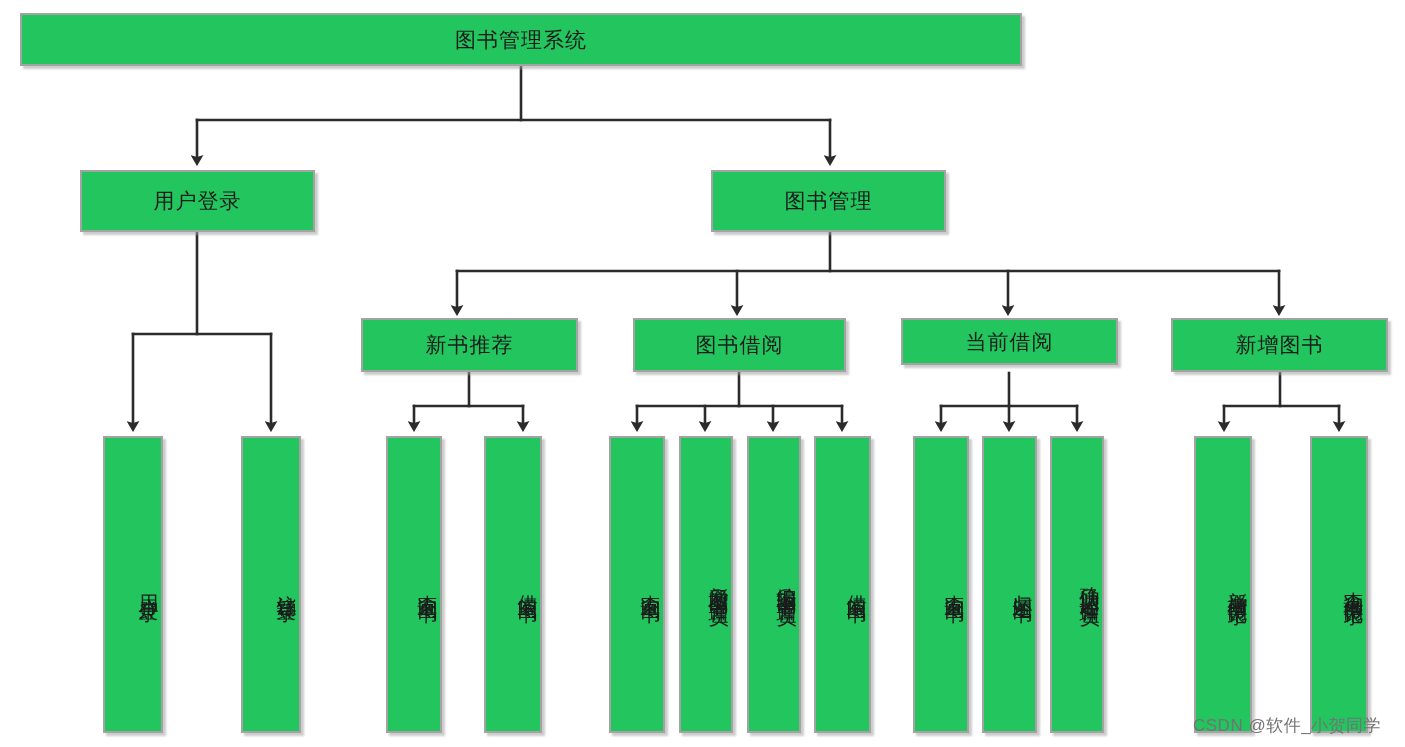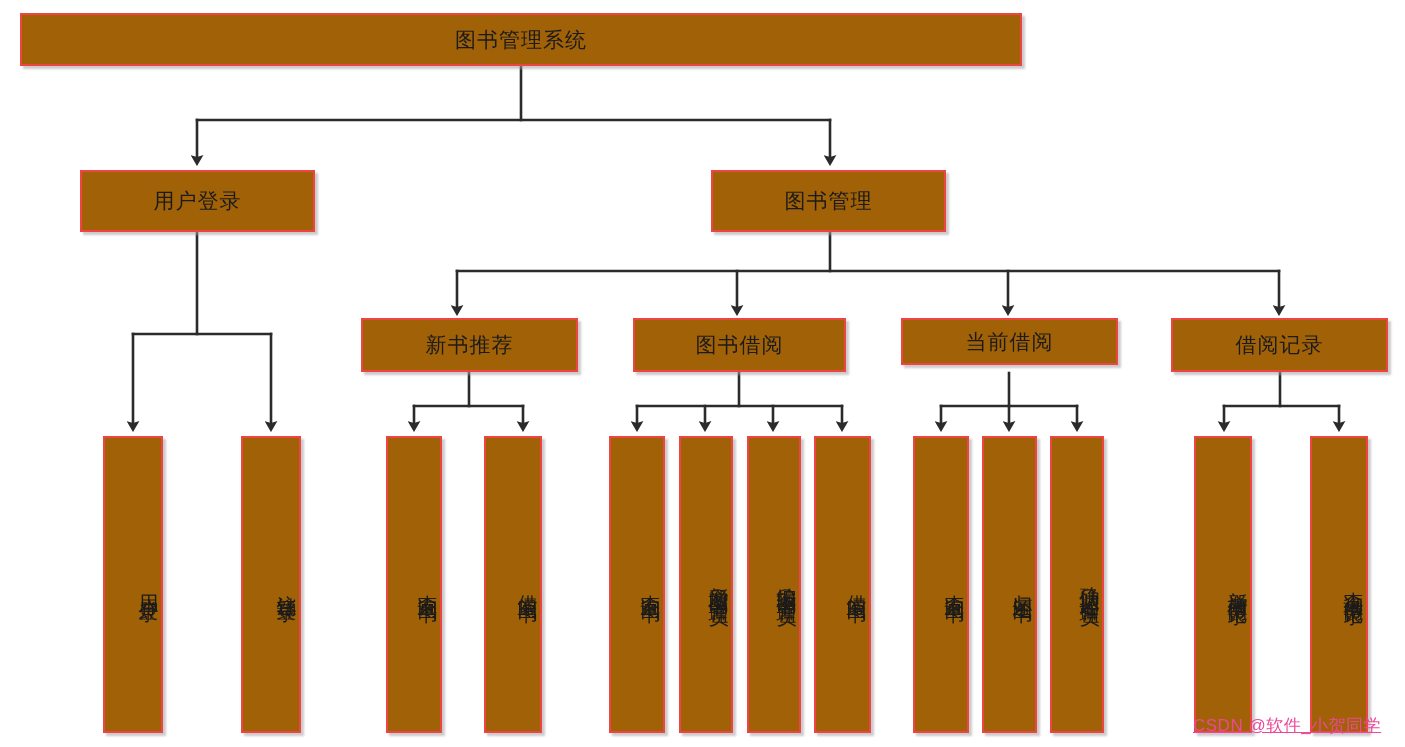--- a/index.html
+++ b/index.html
@@ -20,22 +20,22 @@
   #edges {
     position: absolute;
     left: 0;
     top: 0;
     width: 1405px;
     height: 747px;
   }
   .node {
     position: absolute;
     box-sizing: border-box;
-    background: #a16207;
-    border: 2px solid #ef4444;
+    background: #22c55e;
+    border: 2px solid #a3a3a3;
     box-shadow: 3px 3px 2px rgba(160,160,160,0.55);
     display: flex;
     align-items: center;
     justify-content: center;
     color: #1b1b1b;
   }
   .node.horiz {
     font-size: 21px;
     letter-spacing: 1px;
     line-height: 1.2;
@@ -52,24 +52,23 @@
     justify-content: center;
   }
   .node.vert.tall-text {
     align-items: flex-start;
   }
   .watermark {
     position: absolute;
     left: 1193px;
     top: 714px;
     font-size: 17px;
-    color: #ec4899;
+    color: #737373;
     white-space: nowrap;
     letter-spacing: 0.5px;
-    text-decoration: underline;
   }
 </style>
 </head>
 <body>
 
 <div id="canvas">
 
   <svg id="edges" viewBox="0 0 1405 747" width="1405" height="747">
     <defs>
       <marker id="arrow" viewBox="0 0 12 14" refX="1" refY="7" markerWidth="11" markerHeight="13" orient="auto-start-reverse" markerUnits="userSpaceOnUse">
@@ -122,21 +121,21 @@
   </svg>
 
   <div class="node horiz" style="left:20px; top:13px; width:1002px; height:53px;">图书管理系统</div>
 
   <div class="node horiz" style="left:80px; top:170px; width:235px; height:62px;">用户登录</div>
   <div class="node horiz" style="left:711px; top:170px; width:235px; height:62px;text-align:right;">图书管理</div>
 
   <div class="node horiz" style="left:361px; top:318px; width:217px; height:54px;">新书推荐</div>
   <div class="node horiz" style="left:633px; top:318px; width:213px; height:54px;">图书借阅</div>
   <div class="node horiz" style="left:901px; top:318px; width:217px; height:47px;">当前借阅</div>
-  <div class="node horiz" style="left:1171px; top:318px; width:217px; height:54px;">借阅记录</div>
+  <div class="node horiz" style="left:1171px; top:318px; width:217px; height:54px;">新增图书</div>
 
   <div class="node vert" style="left:103px; top:436px; width:60px; height:297px;">用户登录</div>
   <div class="node vert" style="left:241px; top:436px; width:60px; height:297px;">注销登录</div>
 
   <div class="node vert" style="left:386px; top:436px; width:56px; height:297px;">查询图书</div>
   <div class="node vert" style="left:484px; top:436px; width:58px; height:297px;">借阅图书</div>
 
   <div class="node vert" style="left:609px; top:436px; width:56px; height:297px;">查询图书</div>
   <div class="node vert tall-text" style="left:679px; top:436px; width:54px; height:297px;">新增图书（管理员）</div>
   <div class="node vert tall-text" style="left:747px; top:436px; width:54px; height:297px;">编辑图书（管理员）</div>

